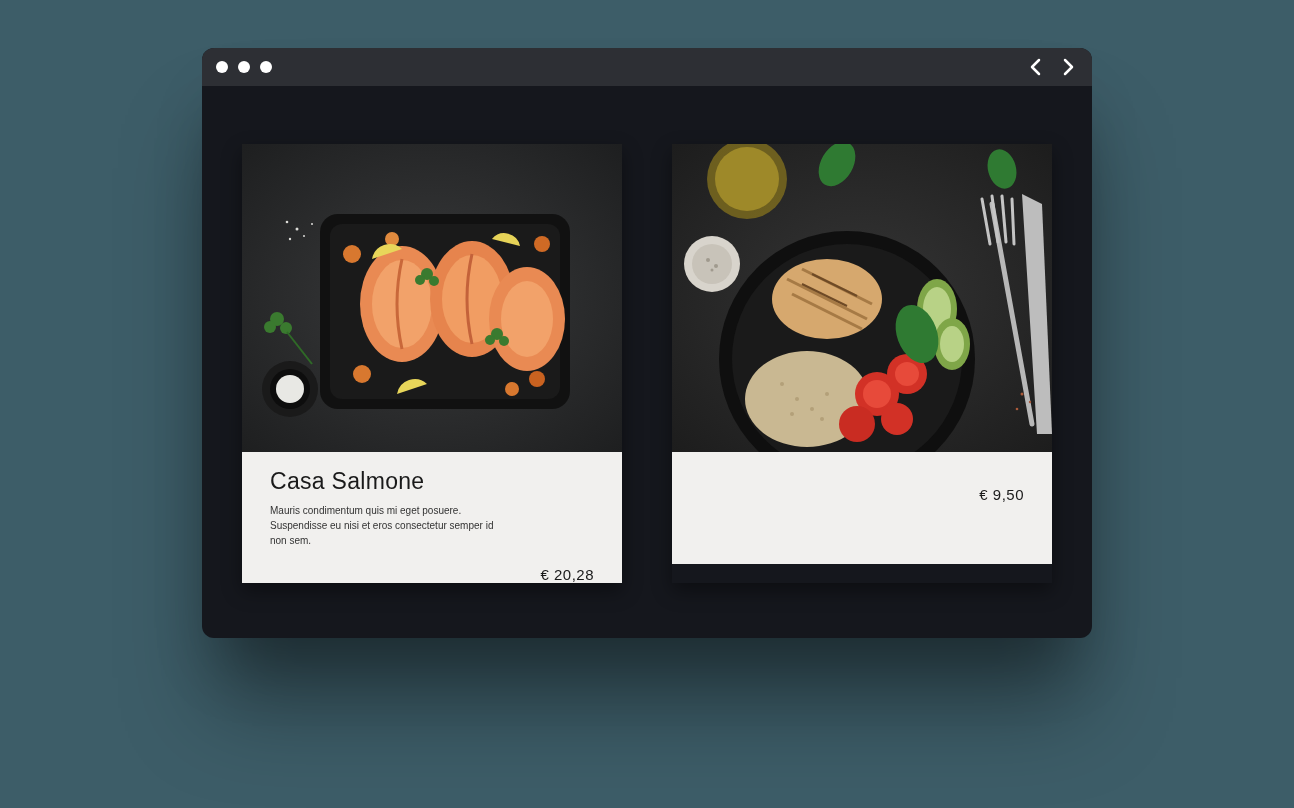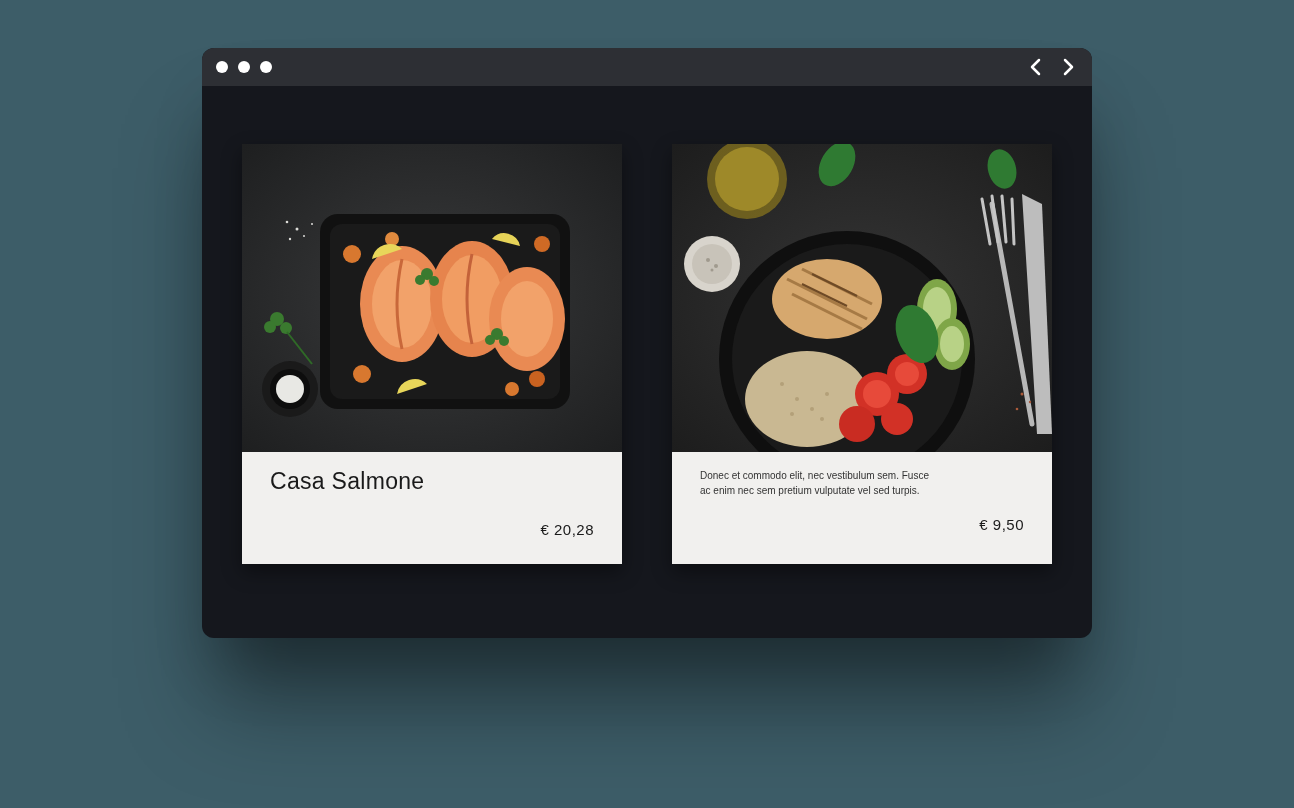--- a/index.html
+++ b/index.html
@@ -180,20 +180,21 @@
               <circle cx="55" cy="85" r="1.5"></circle>
                 <circle cx="62" cy="92" r="1"></circle>
                 <circle cx="48" cy="95" r="1.2"></circle>
               <circle cx="70" cy="80" r="1"></circle>
                 <circle cx="45" cy="78" r="1.3"></circle>
             </g>
           </svg>
         </div>
         <div class="card-body">
           <h3 class="card-title">Casa Salmone</h3>
+          <p class="card-desc">Mauris condimentum quis mi eget posuere. Suspendisse eu nisi et eros consectetur semper id non sem.</p>
           <div class="card-price">€ 20,28</div>
         </div>
       </div>
 
       <div class="card">
         <div class="card-image" aria-label="quinoa-bowl-dish">
           <svg width="380" height="308" viewBox="0 0 380 308">
             <rect width="380" height="308" fill="#2a2a2a"></rect>
             <radialGradient id="bg2" cx="50%" cy="50%" r="70%">
               <stop offset="0%" stop-color="#353535"></stop>
@@ -269,20 +270,19 @@
             <ellipse cx="330" cy="25" rx="14" ry="20" fill="#2f7a32" transform="rotate(-15 330 25)"></ellipse>
 
             <g fill="#aa5a3a">
               <circle cx="350" cy="250" r="1.5"></circle>
                 <circle cx="358" cy="258" r="1.2"></circle>
                 <circle cx="345" cy="265" r="1.3"></circle>
             </g>
           </svg>
         </div>
         <div class="card-body">
-          <p class="card-desc">Donec et commodo elit, nec vestibulum sem. Fusce ac enim nec sem pretium vulputate vel sed turpis.</p>
           <div class="card-price">€ 9,50</div>
         </div>
       </div>
 
     </div>
   </div>
 </div>
 
 </body></html>

